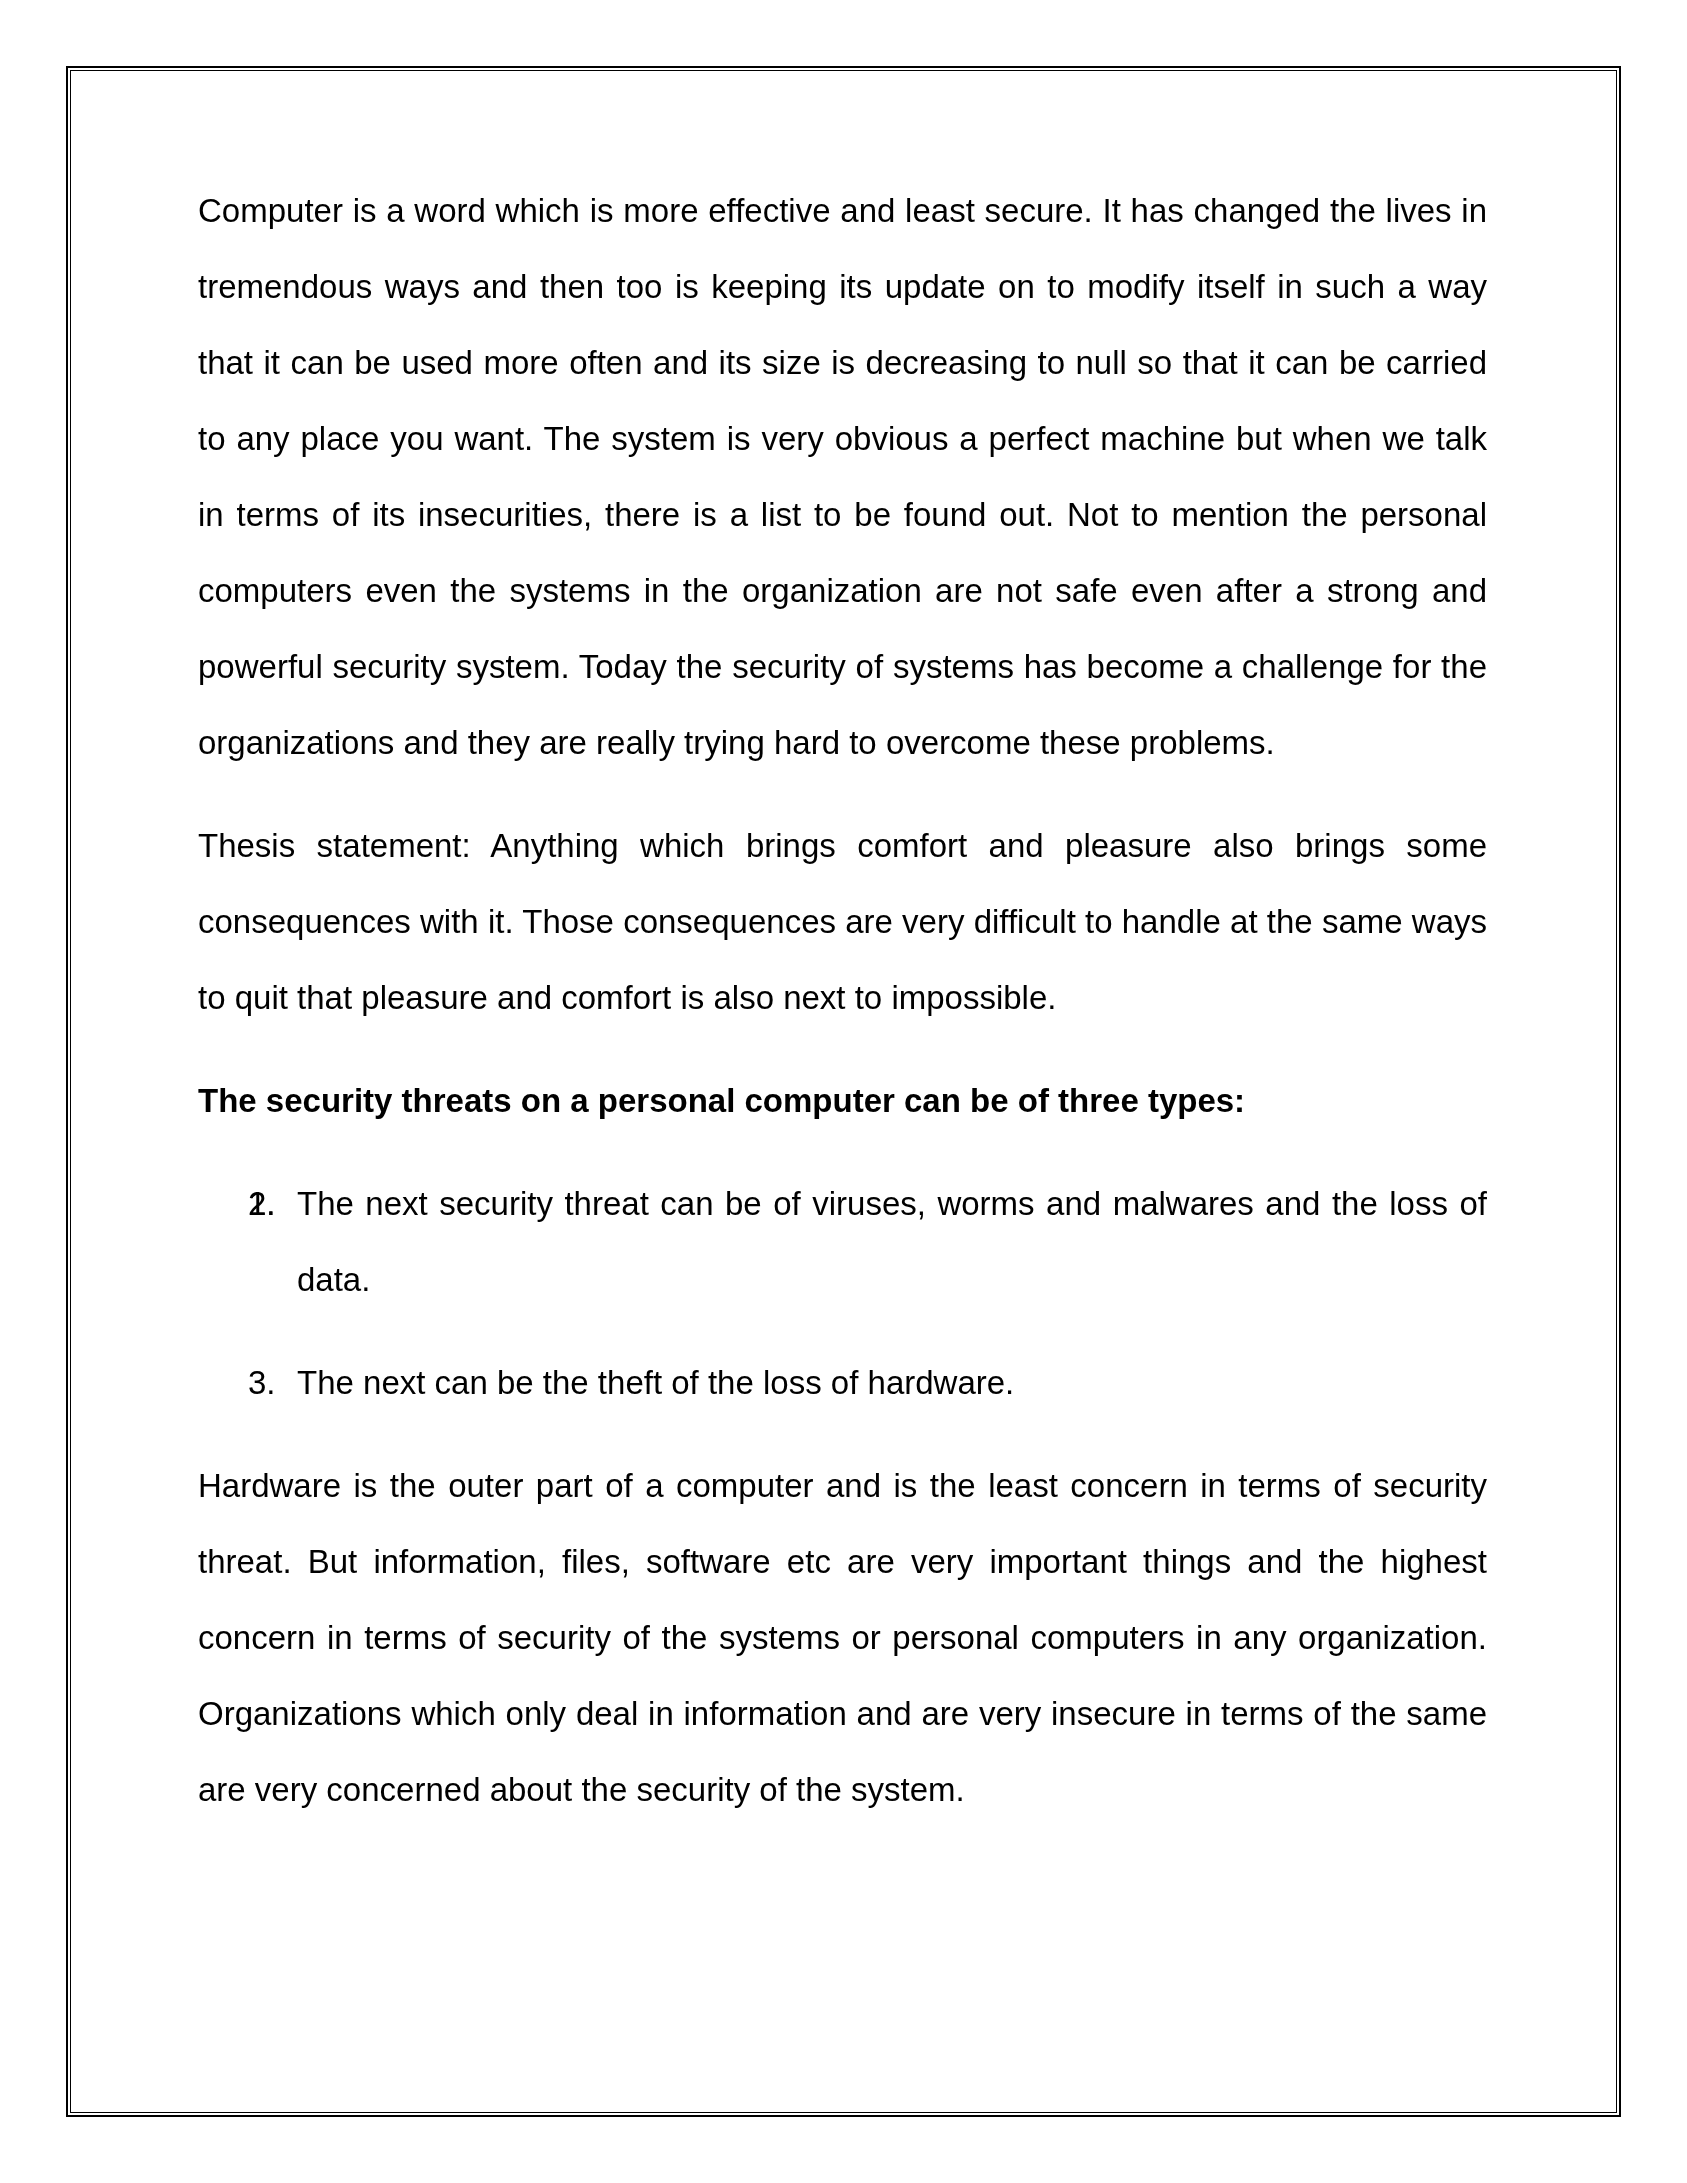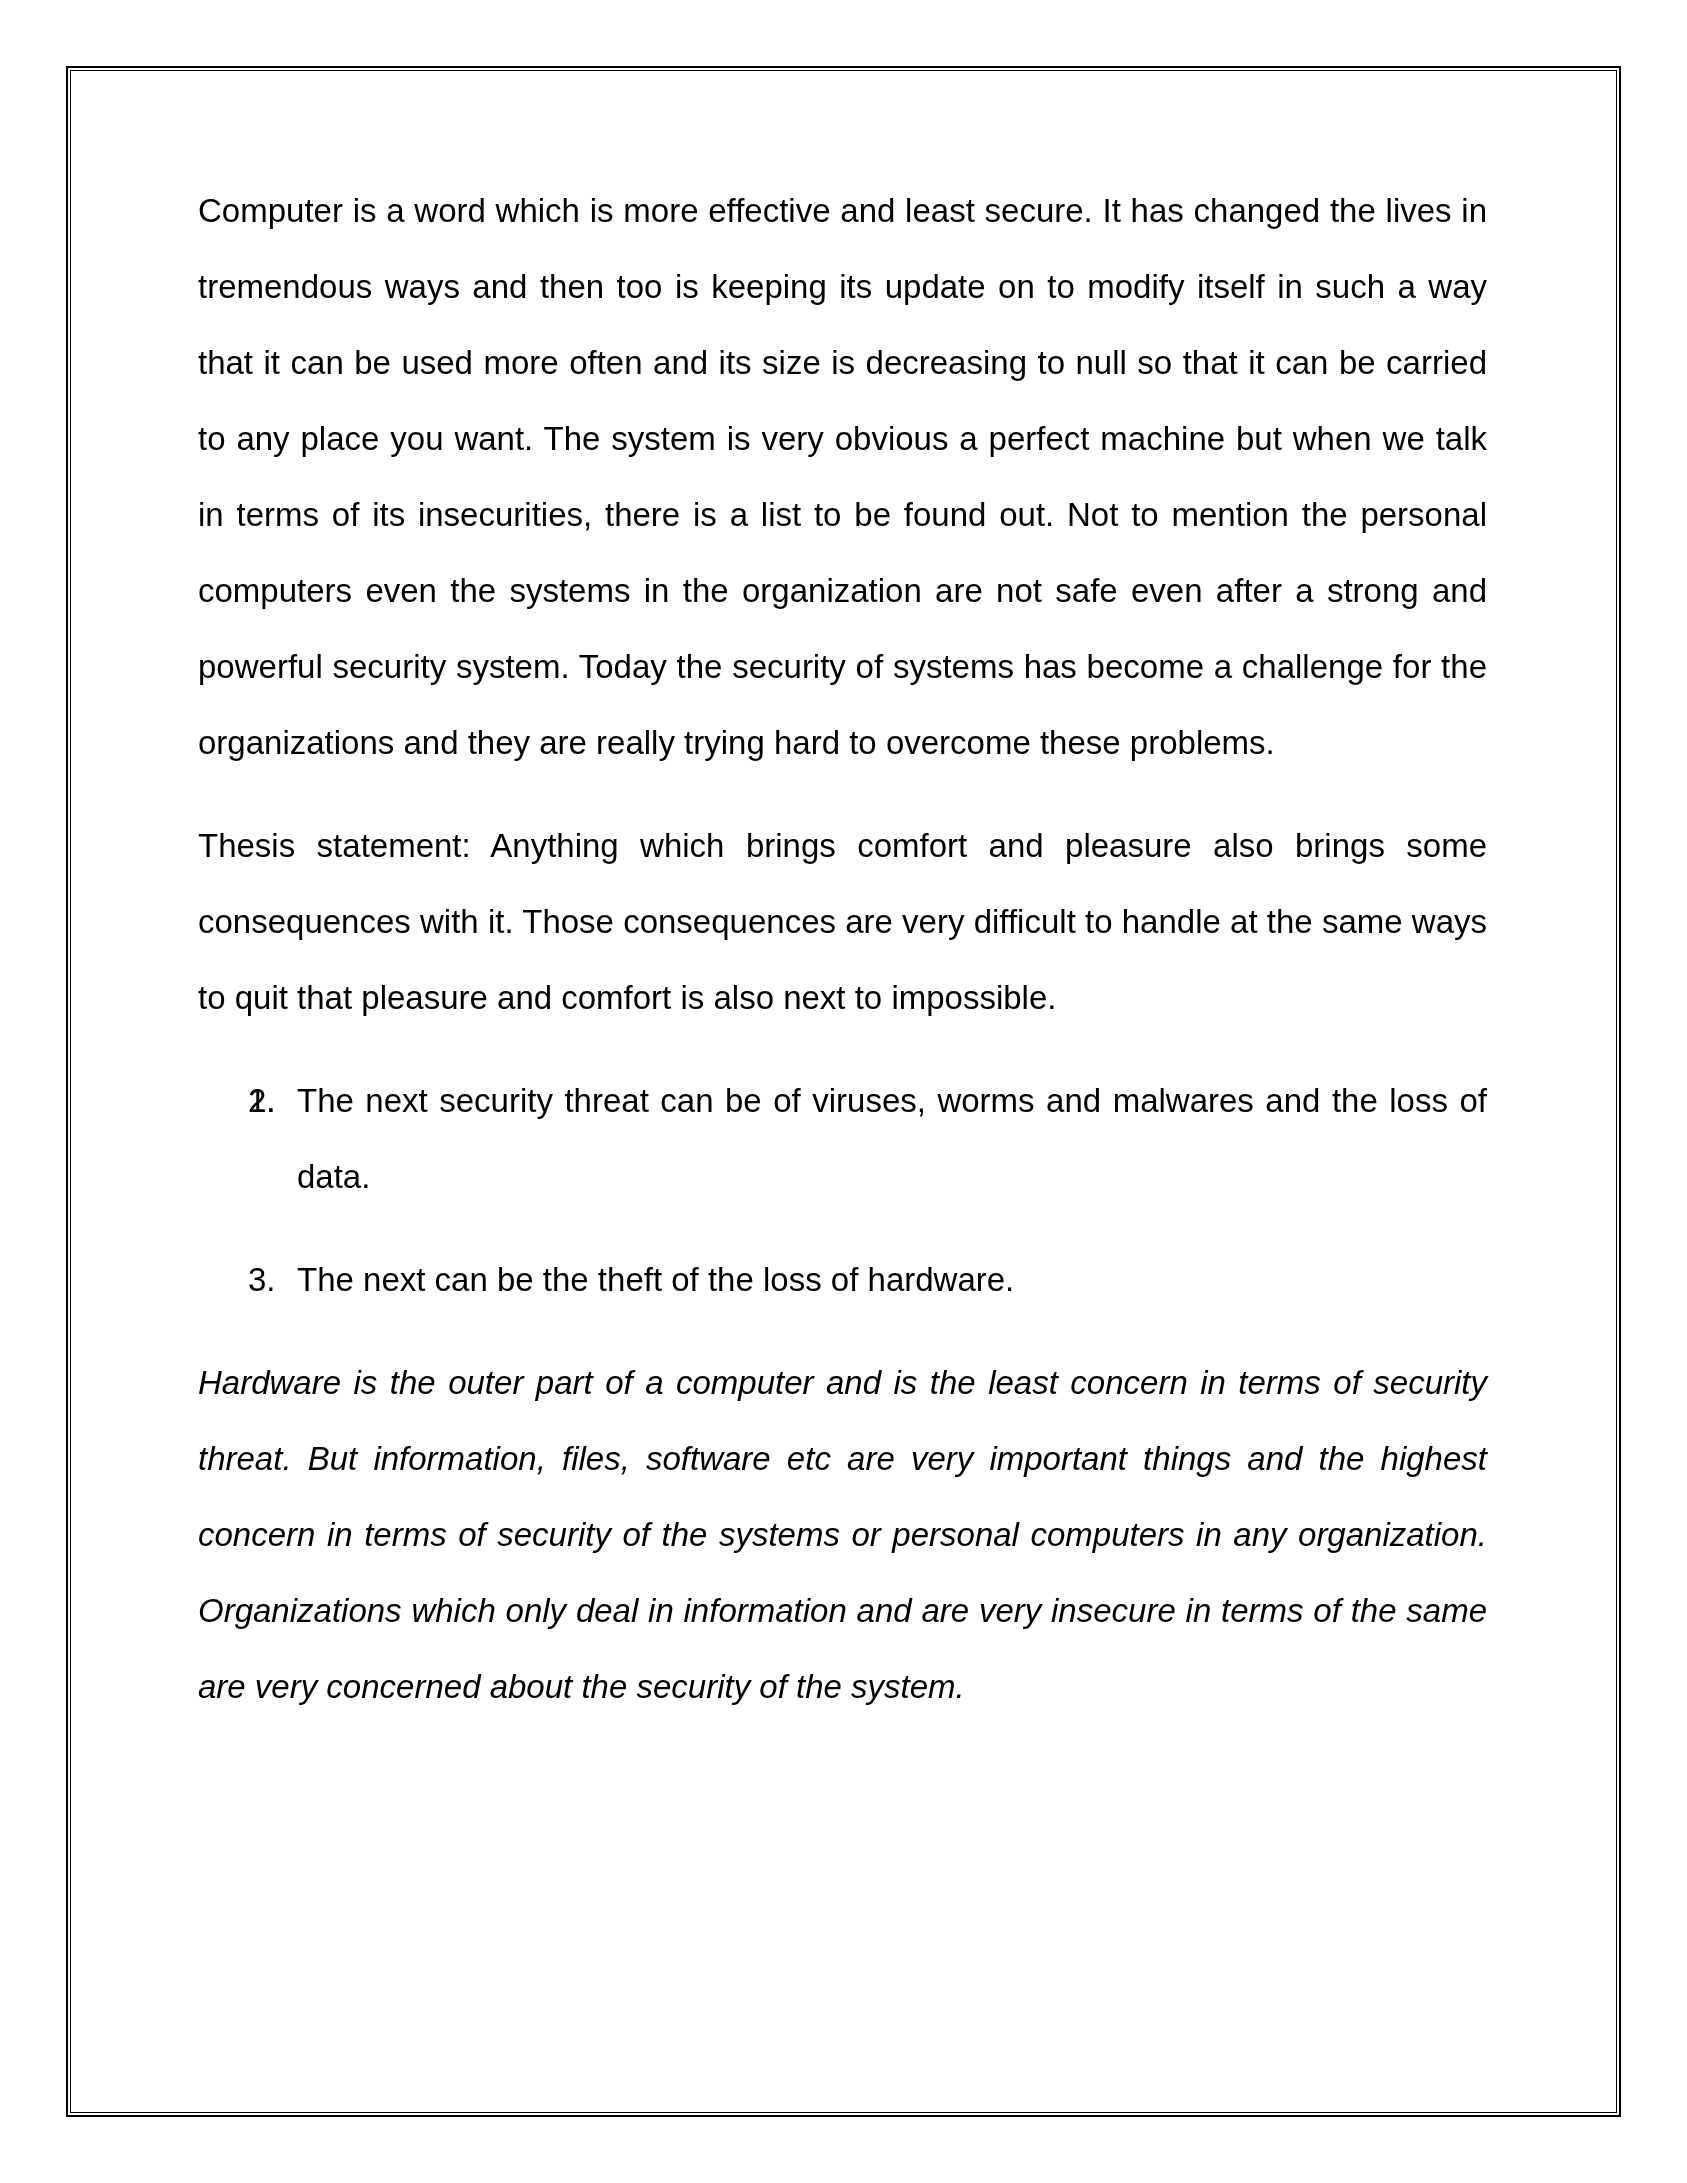--- a/index.html
+++ b/index.html
@@ -43,21 +43,20 @@
     color: #000000;
   }
   .para {
     margin: 0 0 27px 0;
     text-align: justify;
     text-justify: inter-word;
     hyphens: none;
   }
   .para:last-child {
     margin-bottom: 0;
-    font-style: italic;
   }
   .heading {
     margin: 0 0 27px 0;
     font-weight: bold;
     text-align: left;
   }
   .list-item {
     position: relative;
     margin: 0 0 27px 0;
     padding-left: 99px;
@@ -78,20 +77,21 @@
 <div class="frame-outer">
   <div class="frame-inner"></div>
 </div>
 
 <div class="content">
 
   <p class="para">Computer is a word which is more effective and least secure. It has changed the lives in tremendous ways and then too is keeping its update on to modify itself in such a way that it can be used more often and its size is decreasing to null so that it can be carried to any place you want. The system is very obvious a perfect machine but when we talk in terms of its insecurities, there is a list to be found out. Not to mention the personal computers even the systems in the organization are not safe even after a strong and powerful security system. Today the security of systems has become a challenge for the organizations and they are really trying hard to overcome these problems.</p>
 
   <p class="para">Thesis statement: Anything which brings comfort and pleasure also brings some consequences with it. Those consequences are very difficult to handle at the same ways to quit that pleasure and comfort is also next to impossible.</p>
 
+  <p class="heading">The security threats on a personal computer can be of three types:</p>
 
   <div class="list-item">
     <span class="list-num">1.</span>
   </div>
 
   <div class="list-item">
     <span class="list-num">2.</span>
     <span>The next security threat can be of viruses, worms and malwares and the loss of data.</span>
   </div>
 

